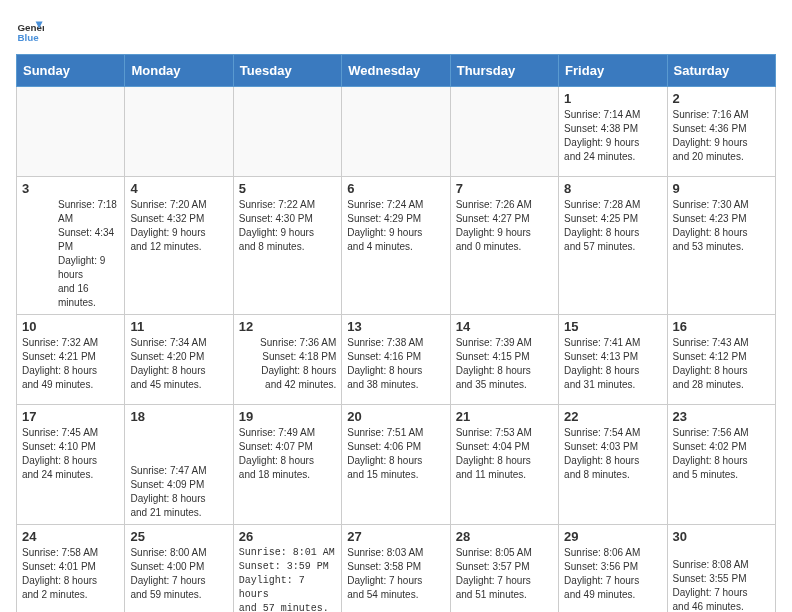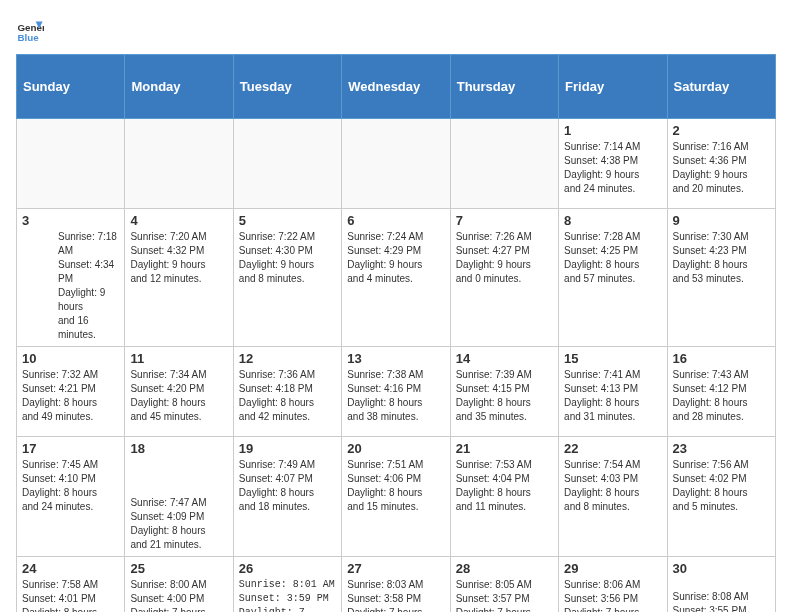--- a/index.html
+++ b/index.html
@@ -40,21 +40,21 @@
     }
     .calendar {
       width: 100%;
       border-collapse: collapse;
       table-layout: fixed;
     }
     .calendar th {
       background-color: #3a7abf;
       color: white;
       text-align: left;
-      padding: 24px 6px;
+      padding: 8px 6px;
       font-size: 13px;
       border: 1px solid #5a9ad0;
     }
     .calendar td {
       border: 1px solid #ccc;
       vertical-align: top;
       padding: 4px 5px;
       height: 90px;
       background: #fff;
       font-size: 11px;
@@ -191,21 +191,21 @@
         </td>
         <td>
           <div class="day-number">11</div>
           <div class="day-info" style="white-space: pre-line;">Sunrise: 7:34 AM
 Sunset: 4:20 PM
 Daylight: 8 hours
 and 45 minutes.</div>
         </td>
         <td>
           <div class="day-number">12</div>
-          <div class="day-info" style="white-space: pre-line;">Sunrise: 7:36 AM
+          <div class="day-info" style="white-space: pre-line; text-align: right;">Sunrise: 7:36 AM
 Sunset: 4:18 PM
 Daylight: 8 hours
 and 42 minutes.</div>
         </td>
         <td>
           <div class="day-number">13</div>
           <div class="day-info" style="white-space: pre-line;">Sunrise: 7:38 AM
 Sunset: 4:16 PM
 Daylight: 8 hours
 and 38 minutes.</div>

